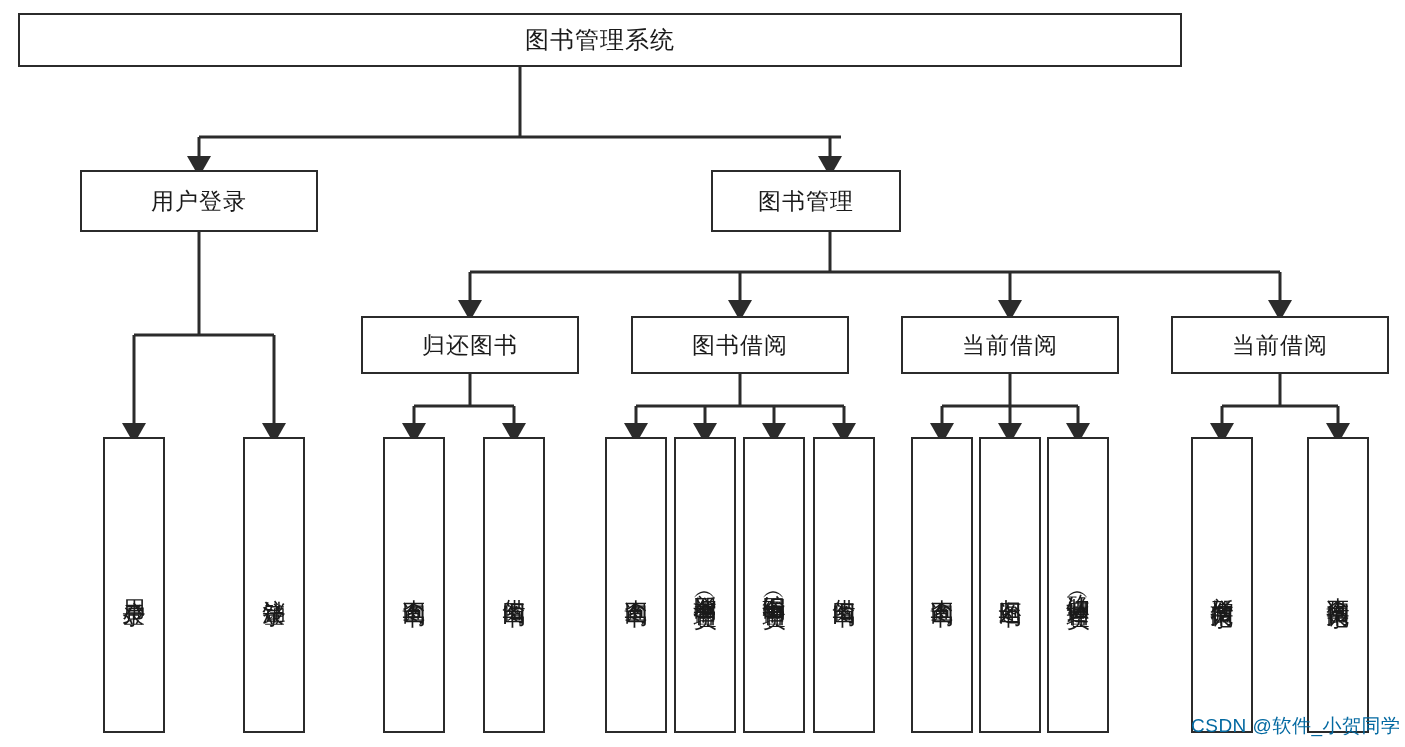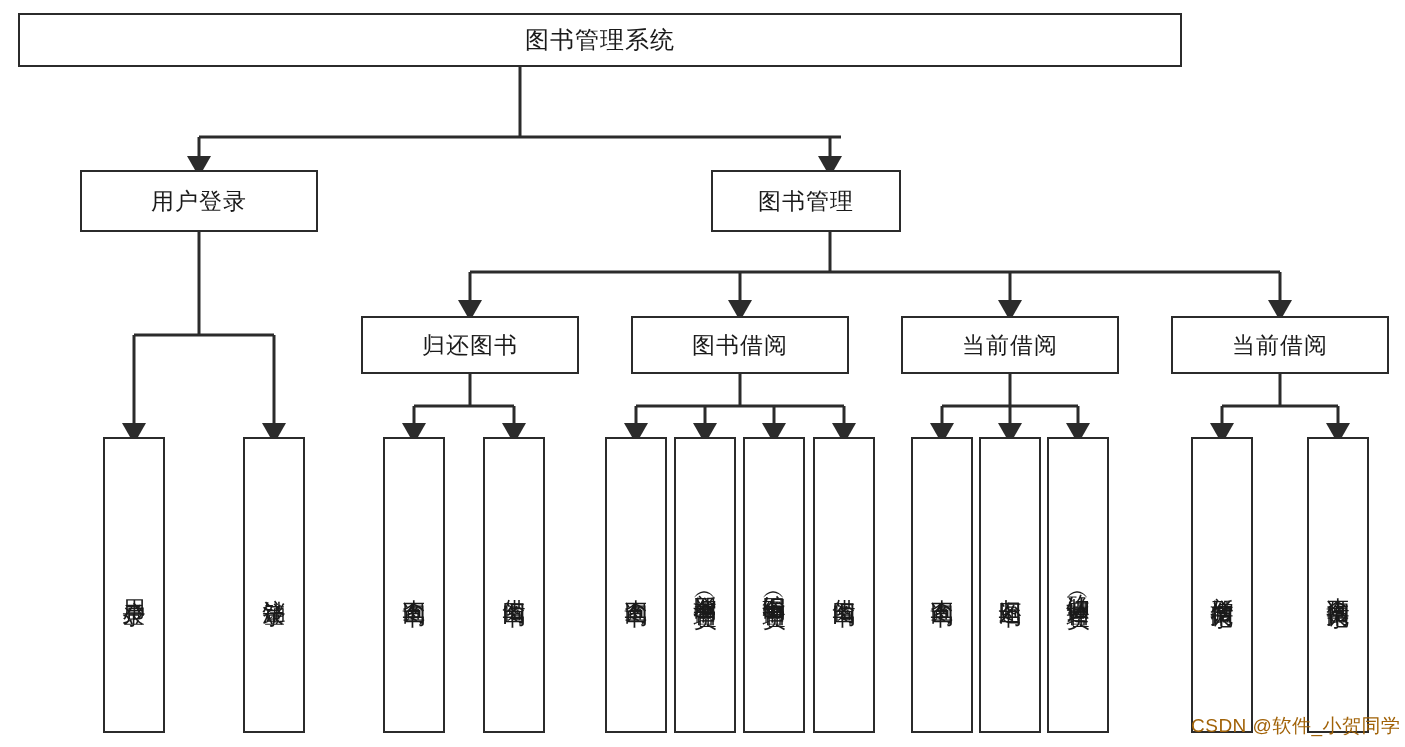--- a/index.html
+++ b/index.html
@@ -50,21 +50,21 @@
     font-size: 23px;
     line-height: 1.08;
     letter-spacing: 2px;
     white-space: nowrap;
     text-align: center;
   }
   .node.root { font-size: 24px; }
   .watermark {
     position: absolute;
     font-size: 19px;
-    color: #a16207;
+    color: #0369a1;
     white-space: nowrap;
     letter-spacing: 0.5px;
   }
 </style>
 </head>
 <body>
 
 <div id="canvas">
 
   <svg id="edges" viewBox="0 0 1405 747">

